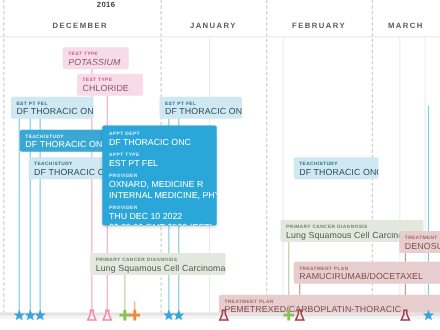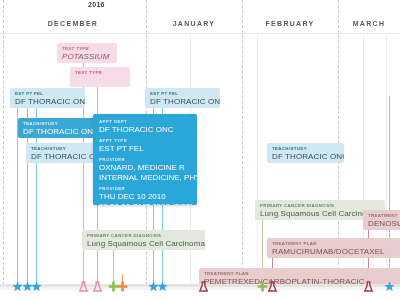--- a/index.html
+++ b/index.html
@@ -145,20 +145,21 @@
       <div class="stem" style="left: 389px; top: 96px; bottom: 16px; background: rgb(127, 201, 232);"></div>
     </div>
 
   <div id="card-layer">
       <div class="card c-pink" style="left: 57px; top: 43px; width: 60px; height: 20px; font-style: italic;">
         <span class="lbl">TEST TYPE</span>
         <span class="val">POTASSIUM</span>
       </div>
       <div class="card c-pink" style="left: 70px; top: 67px; width: 60px; height: 20px;">
         <span class="lbl">TEST TYPE</span>
+        <span class="val">CHLORIDE</span>
       </div>
       <div class="card c-blue-l" style="left: 10px; top: 88px; width: 75px; height: 20px;">
         <span class="lbl">EST PT FEL</span>
         <span class="val">DF THORACIC ONC</span>
       </div>
       <div class="card c-blue-l" style="left: 145px; top: 88px; width: 75px; height: 20px;">
         <span class="lbl">EST PT FEL</span>
         <span class="val">DF THORACIC ONC</span>
       </div>
       <div class="card c-blue-s" style="left: 18px; top: 118px; width: 77px; height: 20px;">
@@ -197,21 +198,21 @@
 
   <div class="detail" id="detail-popup" style="left: 93px; top: 114px; width: 104px; height: 91px;">
       <span class="lbl">APPT DEPT</span>
       <span class="val">DF THORACIC ONC</span>
       <span class="lbl">APPT TYPE</span>
       <span class="val">EST PT FEL</span>
       <span class="lbl">PROVIDER</span>
       <span class="val">OXNARD, MEDICINE R</span>
       <span class="val">INTERNAL MEDICINE, PHYSICIAN</span>
       <span class="lbl">PROVIDER</span>
-      <span class="val">THU DEC 10 2010</span>
+      <span class="val">THU DEC 10 2022</span>
       <span class="val">09:30:00 GMT-0500 (EST)</span>
     </div>
 
   <div class="baseline-shadow"></div>
   <div class="baseline"></div>
   <div id="marker-layer">
       <div class="marker" style="left: 17px;">
         <svg width="11" height="11" viewBox="0 0 11 11">
           <polygon points="5.5,0.4 6.9,3.9 10.6,4.1 7.7,6.5 8.7,10.2 5.5,8.1 2.3,10.2 3.3,6.5 0.4,4.1 4.1,3.9" fill="#37a5dd"></polygon>
         </svg>

